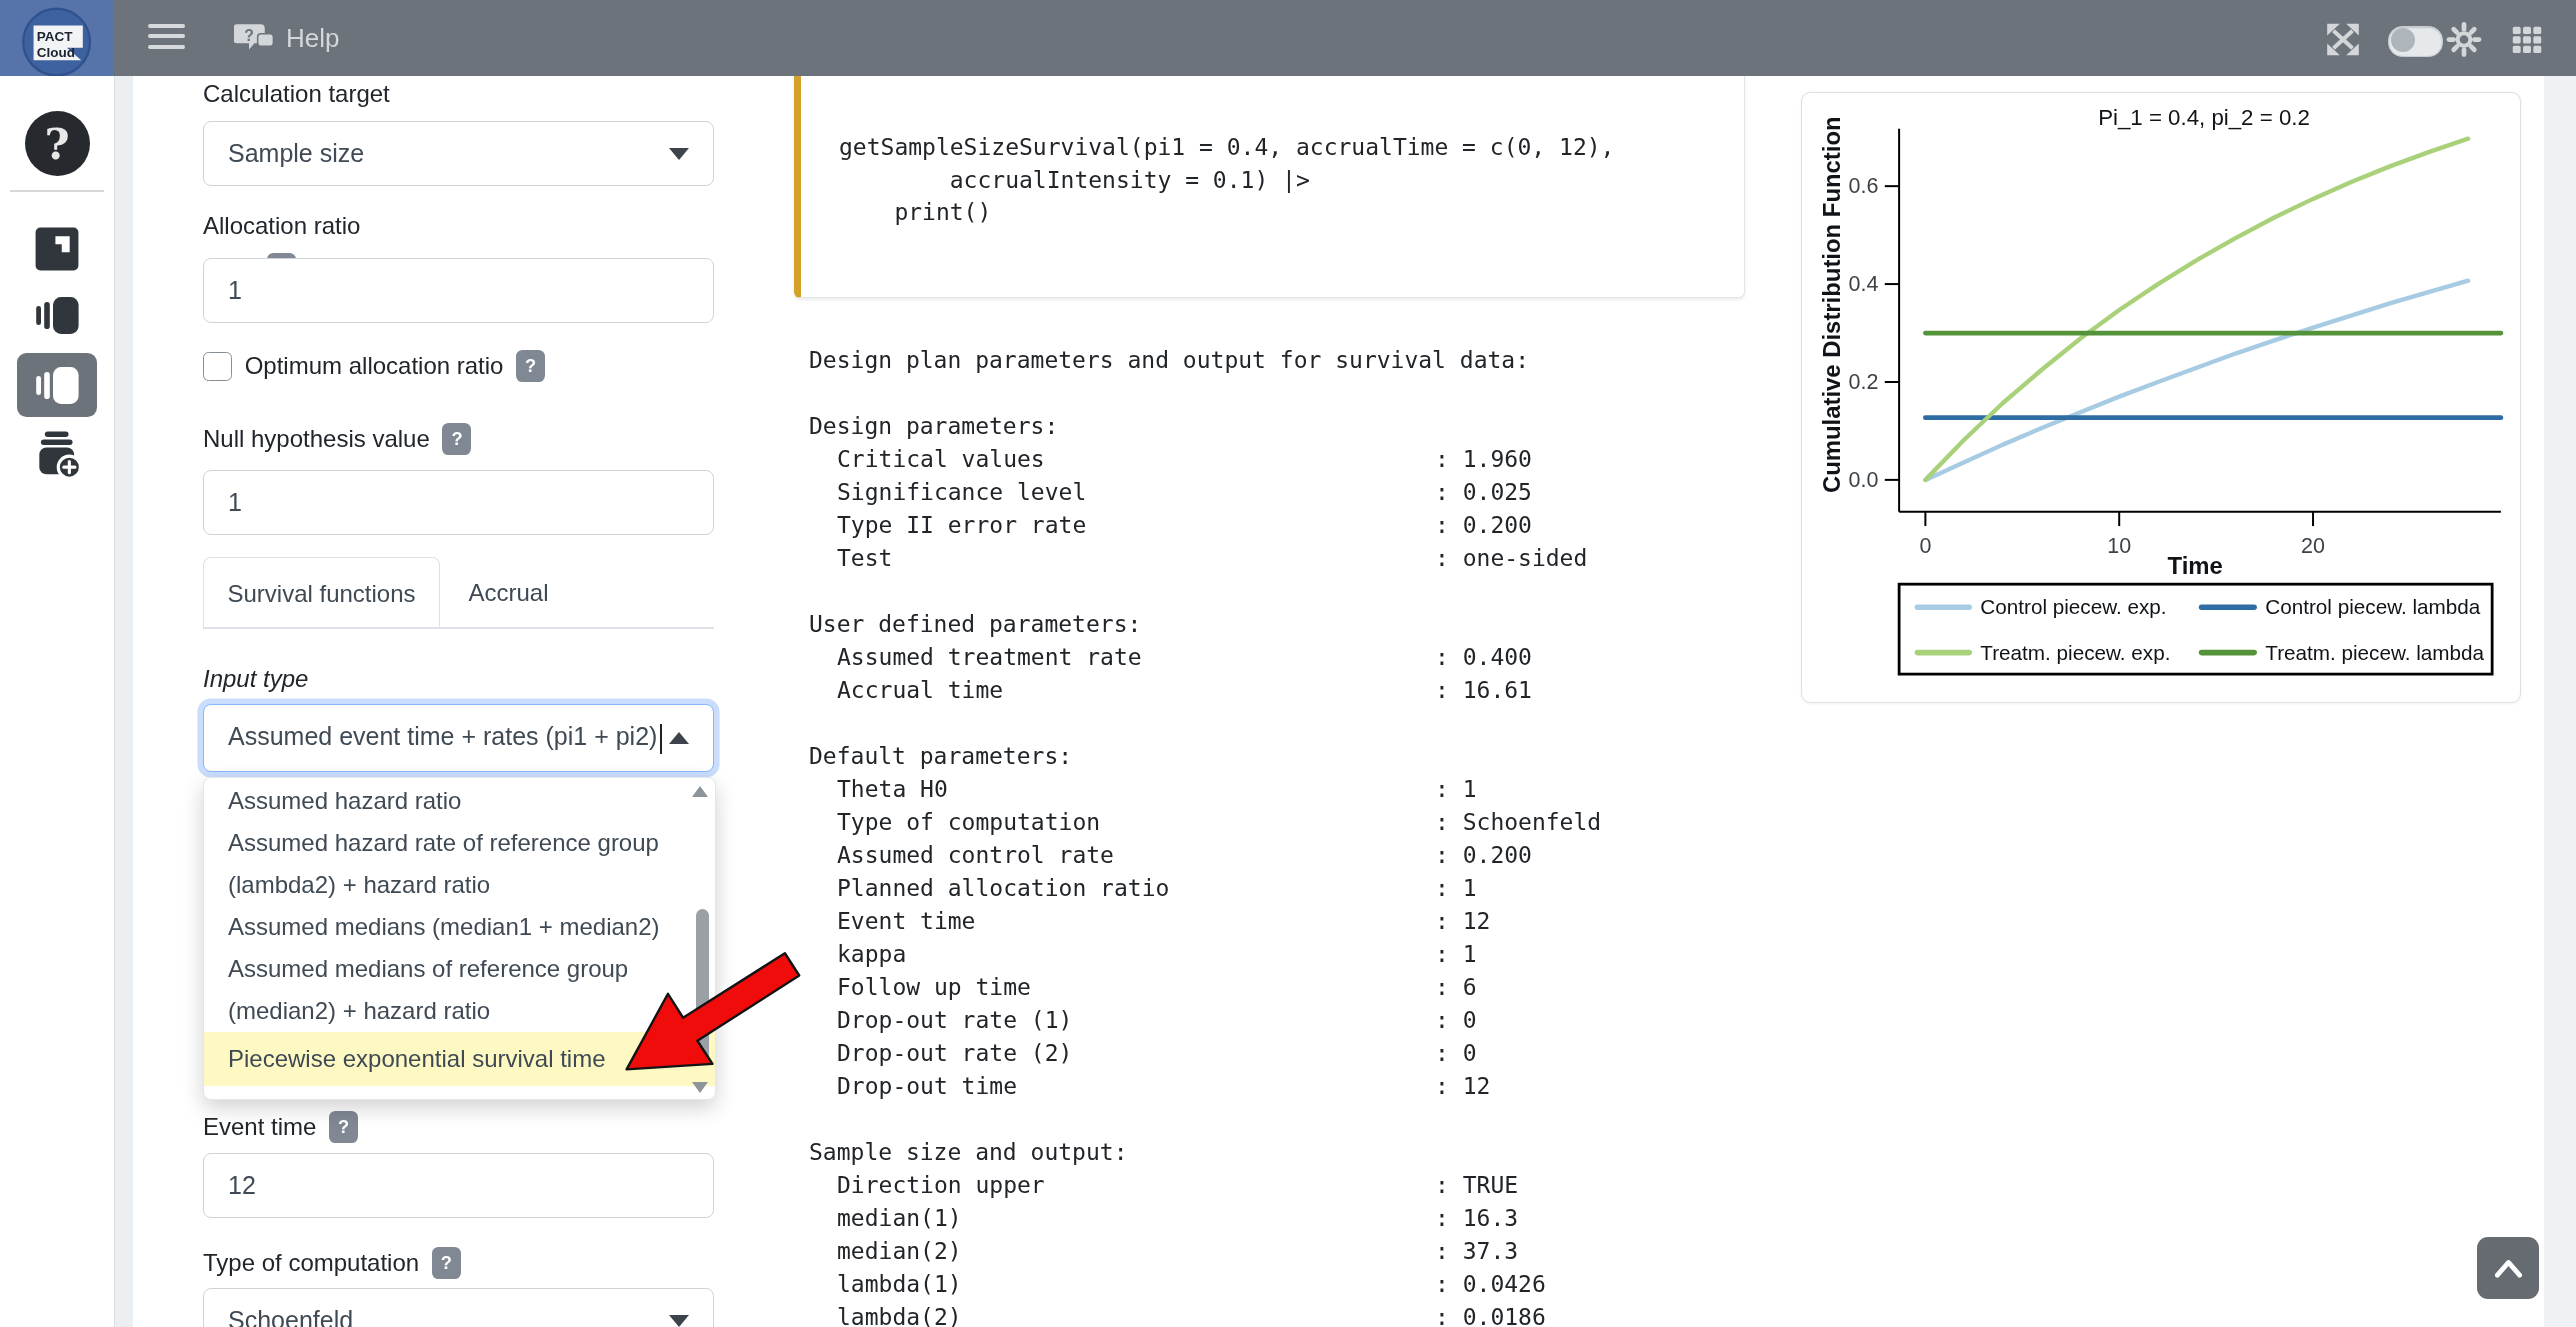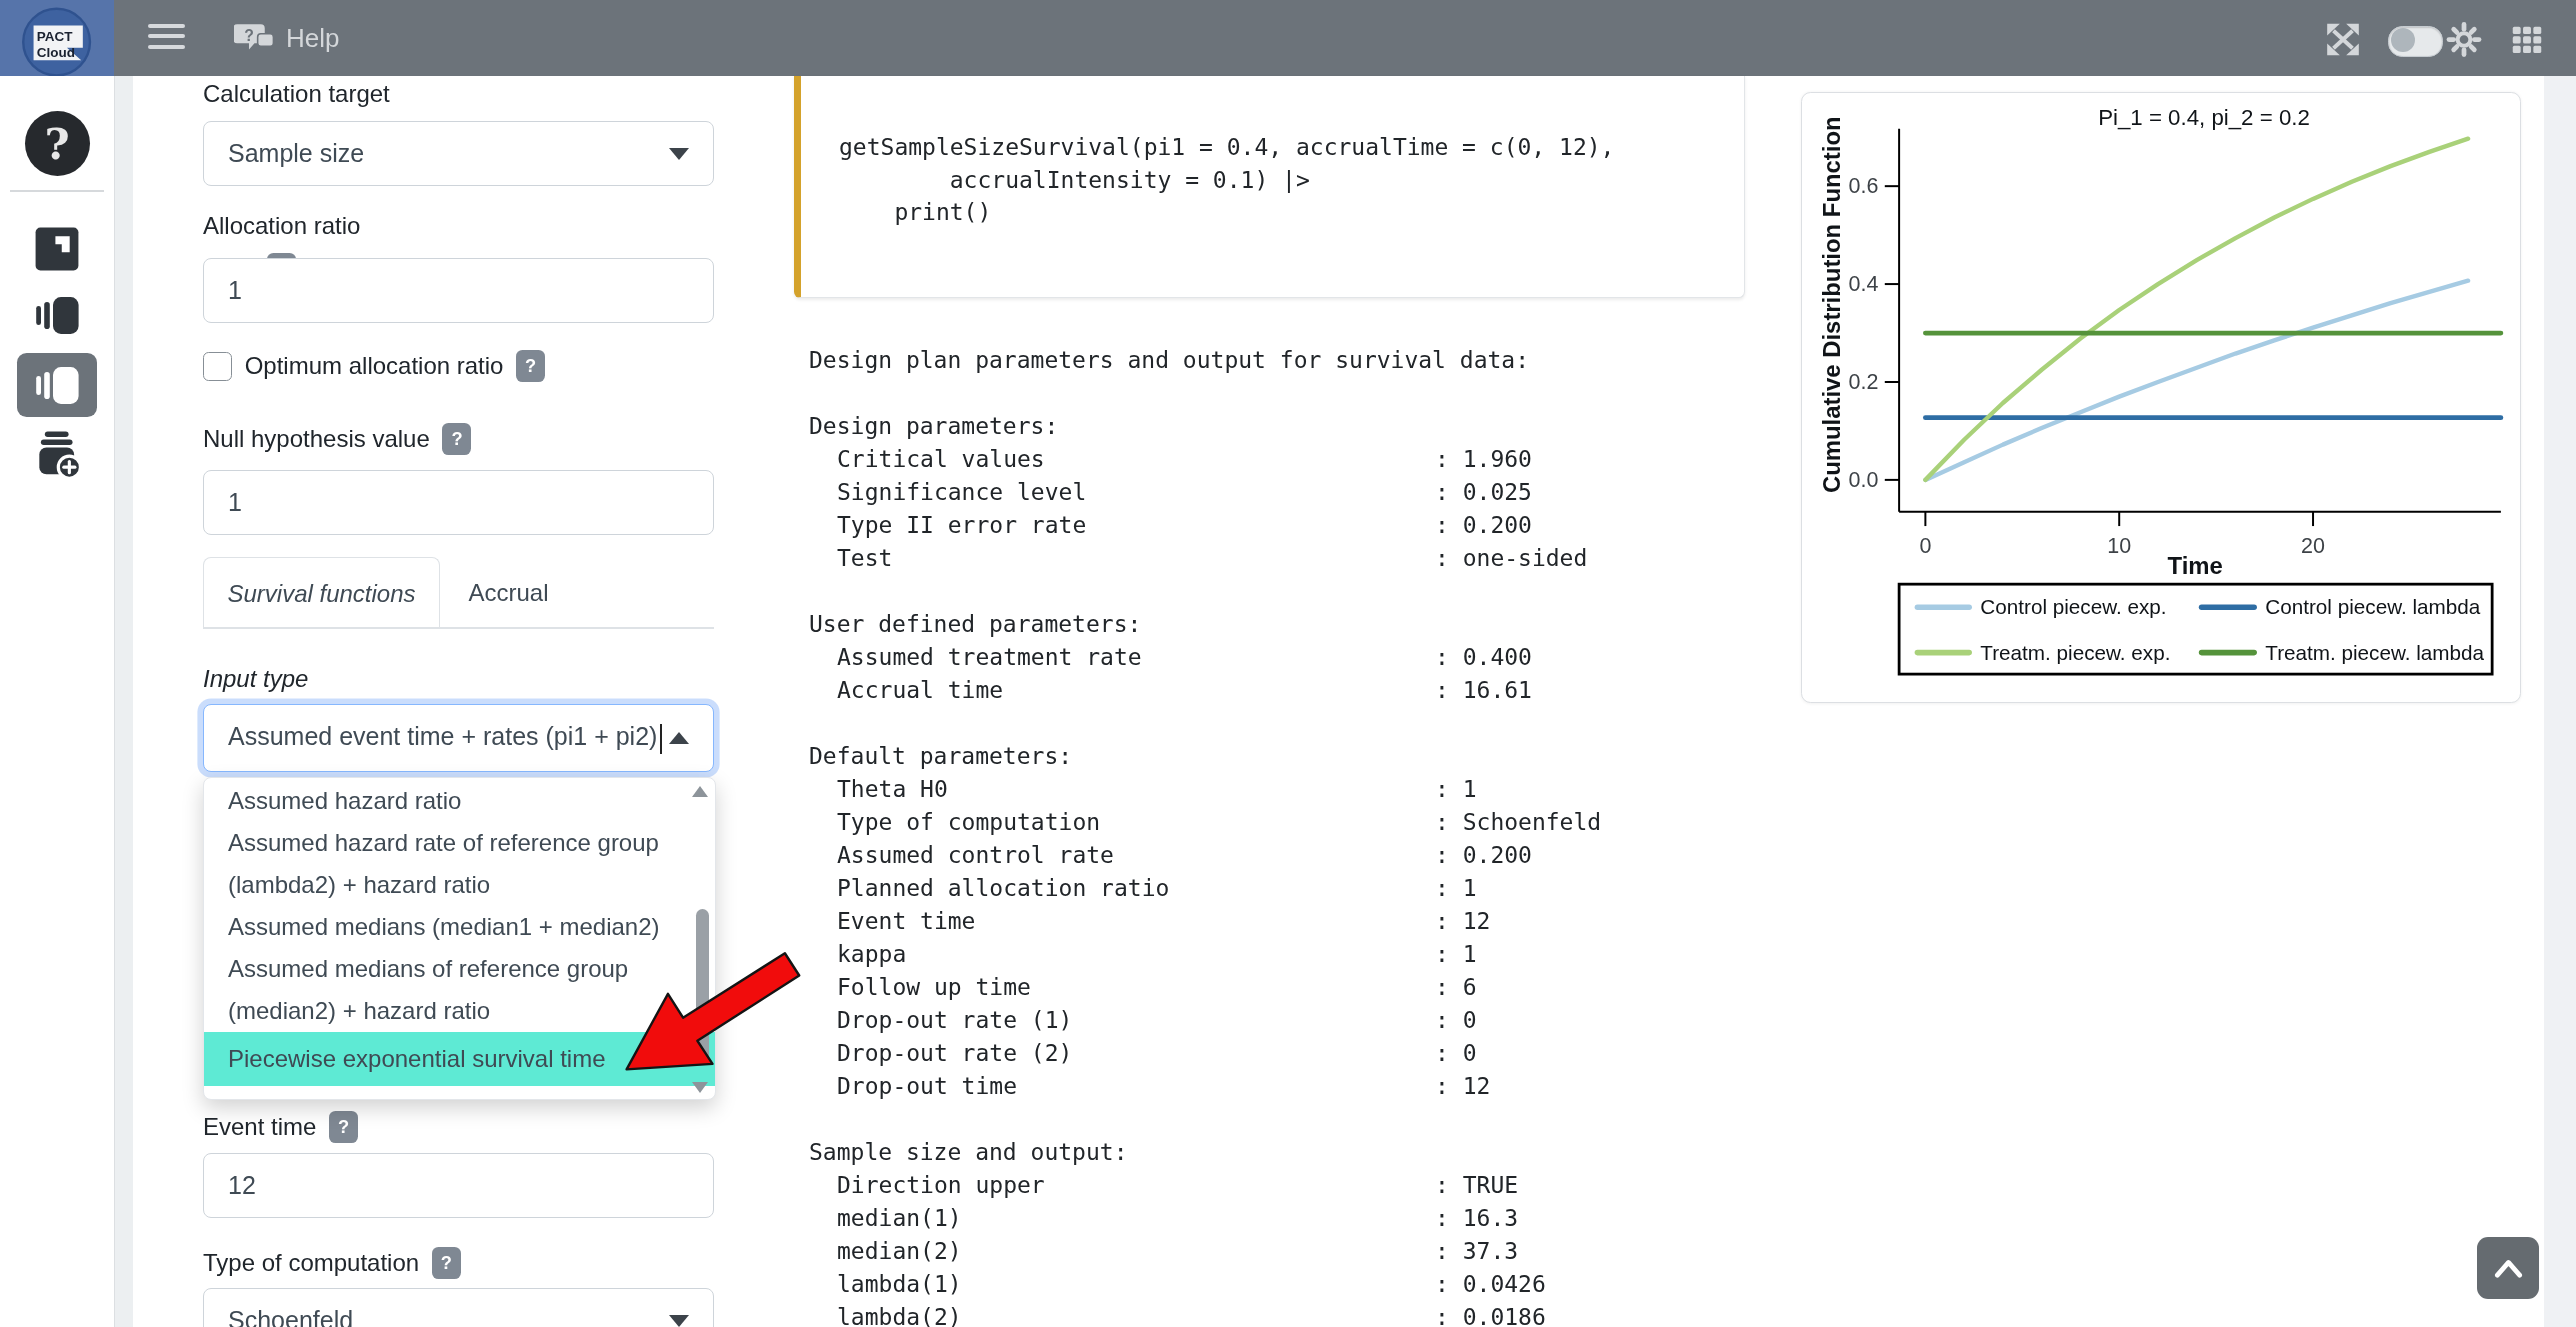--- a/index.html
+++ b/index.html
@@ -36,27 +36,27 @@
         font-family:"Liberation Sans",sans-serif;font-size:25px;color:#3f4a54;padding:0 24px;background:#fff;outline:none;}
   .selectbox{box-sizing:border-box;width:511px;height:65px;border:1.6px solid #ced4da;border-radius:8px;background:#fff;
         display:flex;align-items:center;justify-content:space-between;padding:0 24px;font-size:25px;color:#3f4a54;cursor:pointer;}
   .caret-down{width:0;height:0;border-left:10.3px solid transparent;border-right:10.3px solid transparent;border-top:12px solid #3c434a;}
   .caret-up{width:0;height:0;border-left:10.3px solid transparent;border-right:10.3px solid transparent;border-bottom:12px solid #3c434a;}
   .combo-focus{border:1.6px solid #86b7fe;box-shadow:0 0 0 5.6px rgba(66,133,244,.28);}
   .cursor-bar{display:inline-block;width:2.4px;height:30px;background:#222;margin-left:2.4px;vertical-align:middle;}
   .checkbox{width:27px;height:27px;border:1.6px solid #878f96;border-radius:5.6px;background:#fff;cursor:pointer;}
   .tab{position:absolute;box-sizing:border-box;height:72px;display:flex;align-items:center;justify-content:center;
        font-size:24px;color:#3f4a54;cursor:pointer;}
-  .tab-active{background:#fff;border:1.6px solid #dee2e6;border-bottom:none;border-radius:8px 8px 0 0;font-style:italic;}
+  .tab-active{background:#fff;border:1.6px solid #dee2e6;border-bottom:none;border-radius:8px 8px 0 0;}
   .tab-line{position:absolute;left:203px;top:627px;width:511px;height:1.6px;background:#dee2e6;}
   
   .dropdown{left:203px;top:777px;width:511px;background:#fff;border:0.8px solid #e3e6ea;border-radius:8px;
             box-shadow:0 8px 21px rgba(0,0,0,.18);padding:1.6px 0 12.7px 0;z-index:5;}
   .opt{font-size:24px;line-height:42px;color:#3f4a54;padding:0 32px 0 24px;cursor:pointer;}
-  .opt.hl{background:#5eead4;padding-top:6.4px;padding-bottom:6.4px;}
+  .opt.hl{background:#fef9c3;padding-top:6.4px;padding-bottom:6.4px;}
   .dd-scroll-thumb{position:absolute;right:5.6px;top:131px;width:13.5px;height:153px;border-radius:7.2px;background:#9aa0a6;}
   .dd-arrow{position:absolute;right:7.2px;width:0;height:0;border-left:8px solid transparent;border-right:8px solid transparent;}
   .dd-up{top:8px;border-bottom:11px solid #8d949a;}
   .dd-down{bottom:6.4px;border-top:11px solid #8d949a;}
   
   .code-card{left:794px;top:76px;width:951px;height:222px;box-sizing:border-box;background:#fff;
              border:1.6px solid #e2e5e8;border-left:7.2px solid #d4a22b;border-top:none;border-radius:0 0 6.4px 6.4px;
              box-shadow:0 1.6px 3.2px rgba(0,0,0,.08);}
   .codeline{position:absolute;left:38px;font-family:"DejaVu Sans Mono",monospace;font-size:23px;
             line-height:33px;white-space:pre;color:#212529;}

